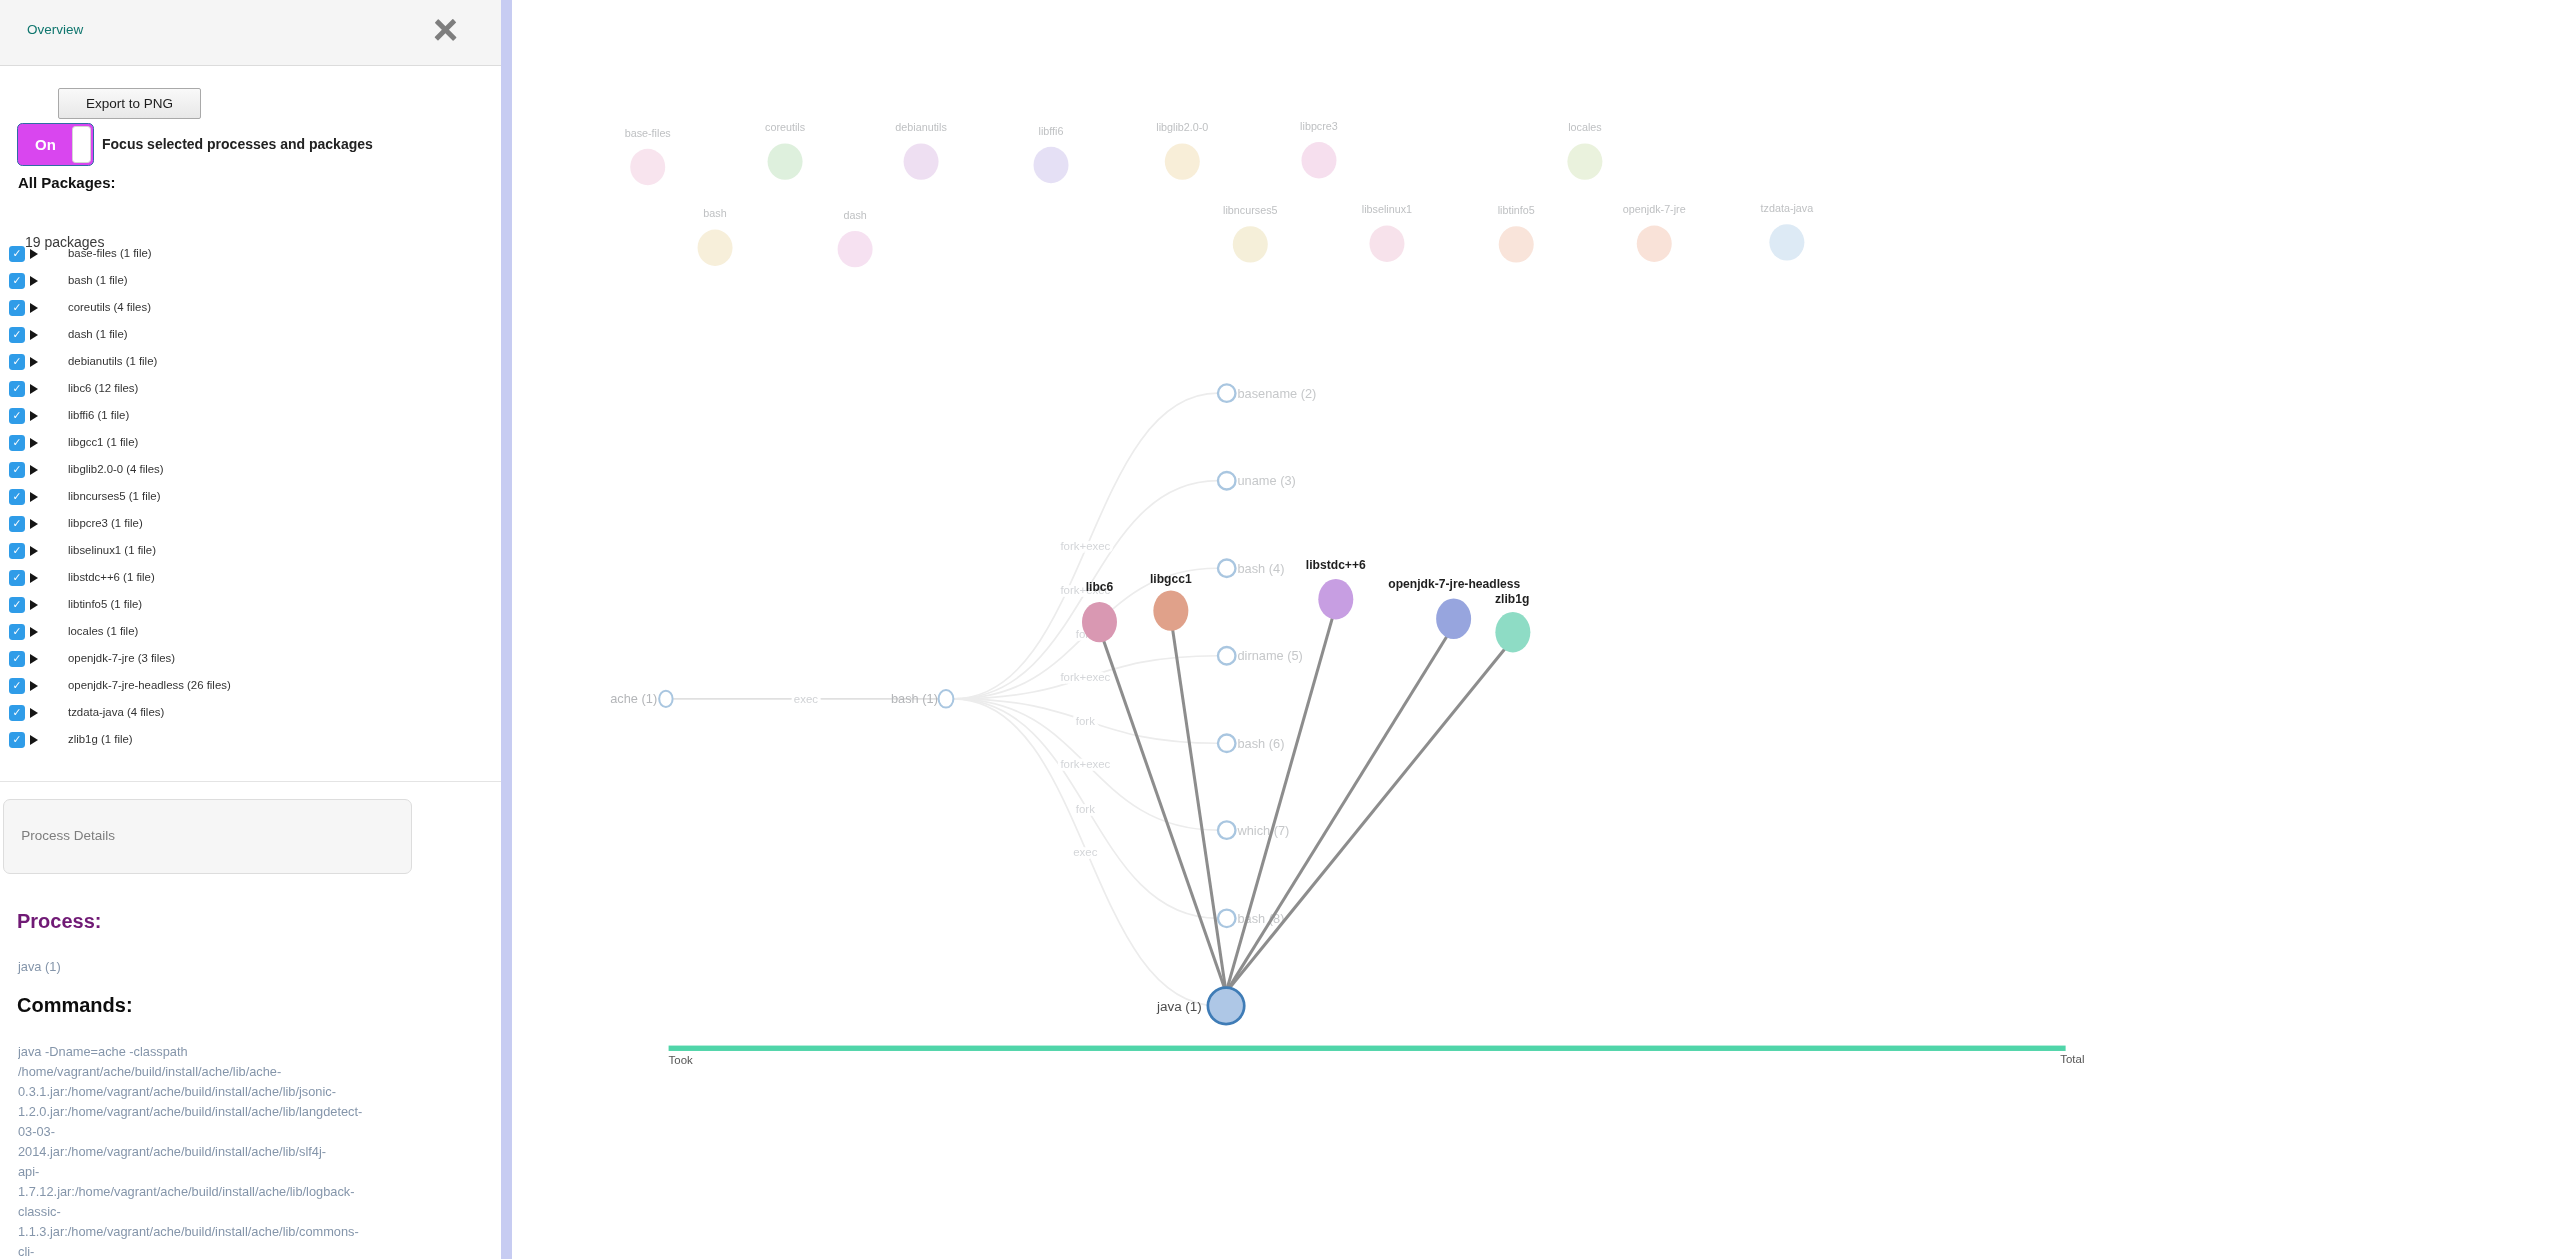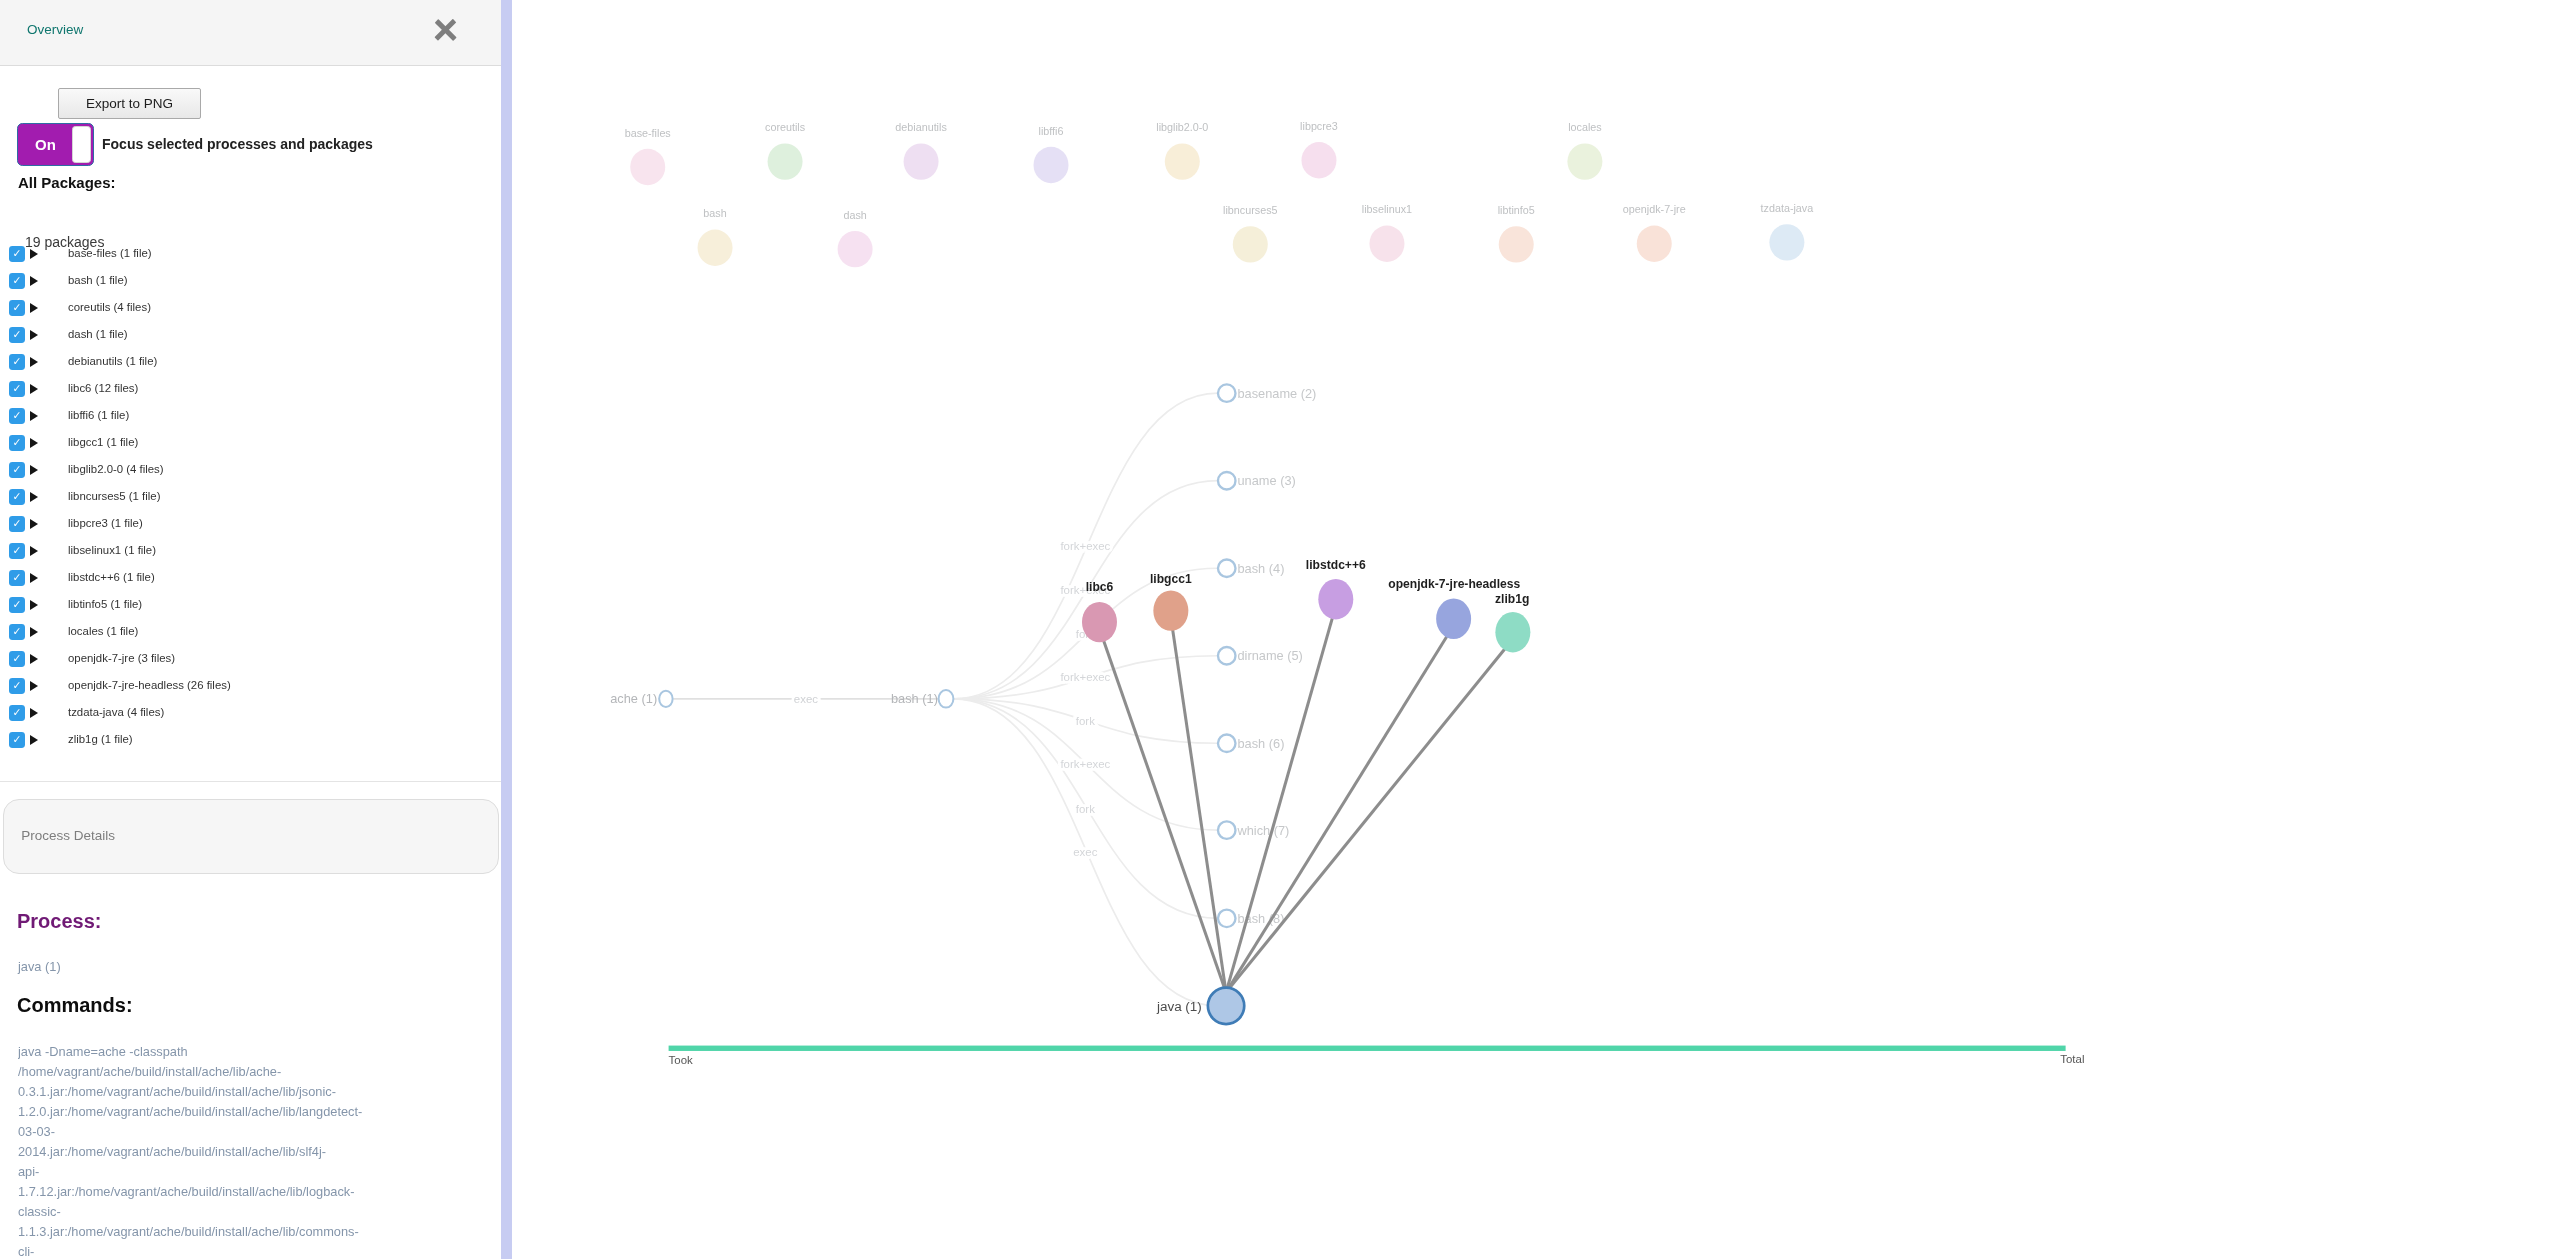--- a/index.html
+++ b/index.html
@@ -27,21 +27,21 @@
   }
   .close-x i{position:absolute;left:9.4px;top:-0.7px;width:5.4px;height:25.6px;background:#7e7e7e;border-radius:0.7px;}
   .close-x i.a{transform:rotate(45deg);}
   .close-x i.b{transform:rotate(-45deg);}
   .export-btn{
     position:absolute;left:16px;top:88px;width:143px;height:31px;
     background:linear-gradient(#f9f9f9,#e8e8e8);border:0.7px solid #a9a9a9;border-radius:2px;
     font-size:13.5px;color:#1d1d1d;text-align:center;line-height:30px;box-sizing:border-box;margin-left:42px;
   }
   .toggle{
-    position:absolute;left:17px;top:123px;width:77px;height:43px;background:#a21caf;
+    position:absolute;left:17px;top:123px;width:77px;height:43px;background:#d946ef;
     border:0.7px solid #2e6da4;border-radius:5.4px;box-sizing:border-box;
   }
   .toggle .knob{
     position:absolute;right:2px;top:2px;bottom:2px;width:19px;background:#ffffff;
     border:0.7px solid #d5d5d5;border-radius:3.4px;box-sizing:border-box;
   }
   .toggle .on-label{
     position:absolute;left:0;top:0;width:55px;height:100%;color:#ffffff;font-weight:bold;
     font-size:15px;text-align:center;line-height:42px;
   }
@@ -64,22 +64,22 @@
     position:absolute;left:30px;top:8px;width:0;height:0;
     border-left:8.8px solid #151515;border-top:5.4px solid transparent;border-bottom:5.4px solid transparent;
   }
   .pkg-label{
     position:absolute;left:44px;top:6px;font-size:11.4px;color:#333333;padding-left:24px;
   }
   .list-divider{
     position:absolute;left:0;top:781px;width:501px;height:1.3px;background:#e4e4e4;
   }
   .details-panel{
-    position:absolute;left:2.7px;top:799px;width:496px;height:75px;background:#f6f6f6;
-    border:0.7px solid #dddddd;border-radius:16px;box-sizing:border-box;
+    position:absolute;left:2.7px;top:799px;width:409px;height:75px;background:#f6f6f6;
+    border:0.7px solid #dddddd;border-radius:7px;box-sizing:border-box;
   }
   .details-panel .dp-title{
     position:absolute;left:17.5px;top:28px;font-size:13.5px;color:#7d7d7d;
   }
   .h-process{position:absolute;left:17px;top:910px;font-size:20px;font-weight:bold;color:#701a75;}
   .proc-link{position:absolute;left:18px;top:959px;font-size:12.8px;color:#8495aa;}
   .h-commands{position:absolute;left:17px;top:994px;font-size:20px;font-weight:bold;color:#0d0d0d;}
   .cmd-block{position:absolute;left:18px;top:1042px;width:483px;overflow:hidden;}
   .cmd-line{
     white-space:nowrap;overflow:hidden;height:20px;line-height:20px;font-size:12.8px;color:#8495aa;

